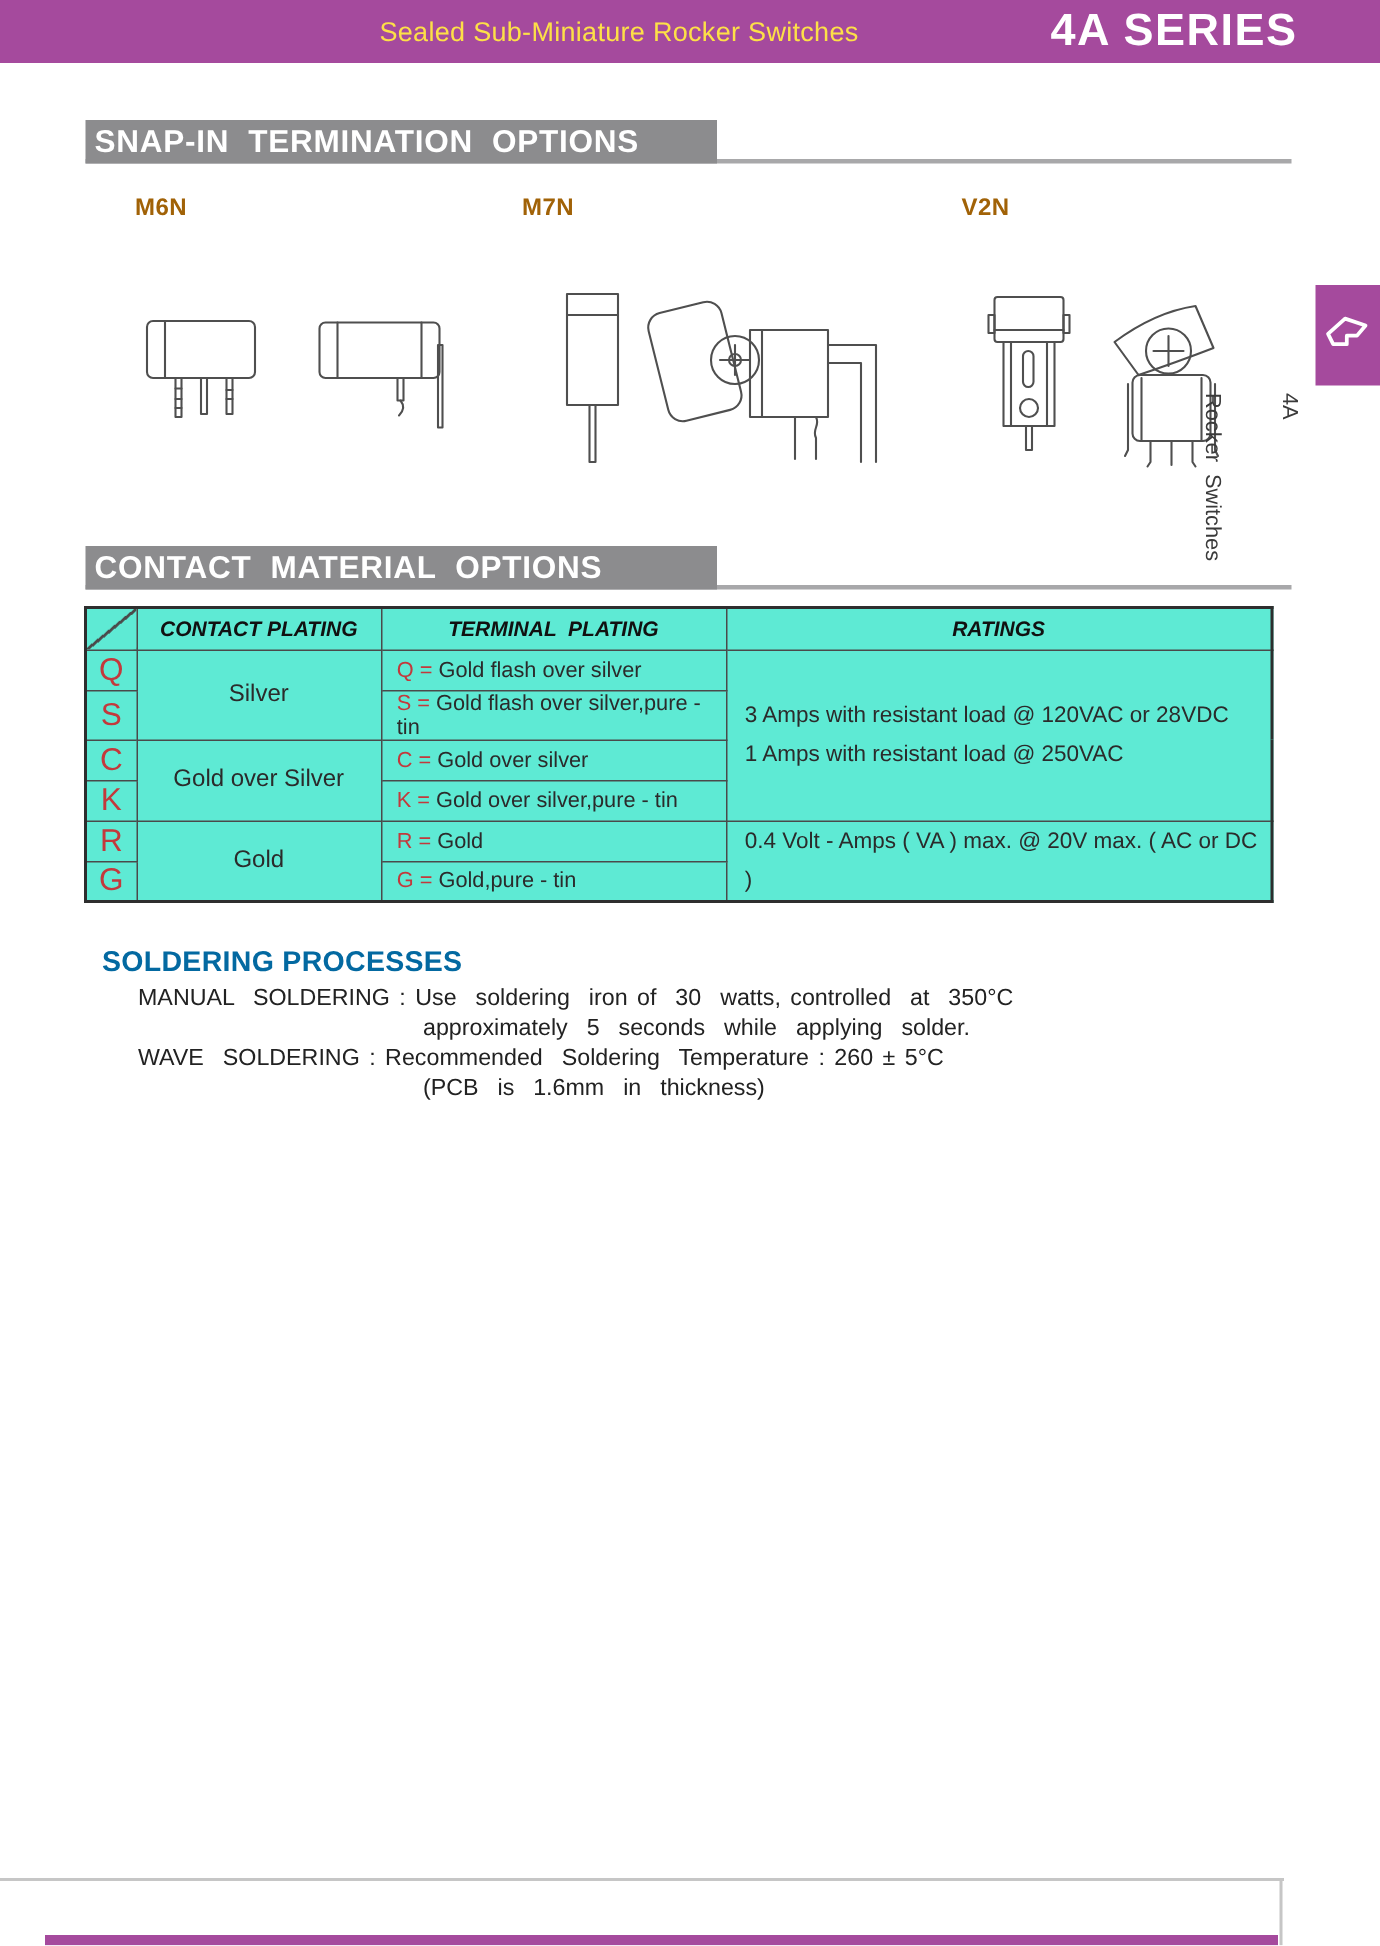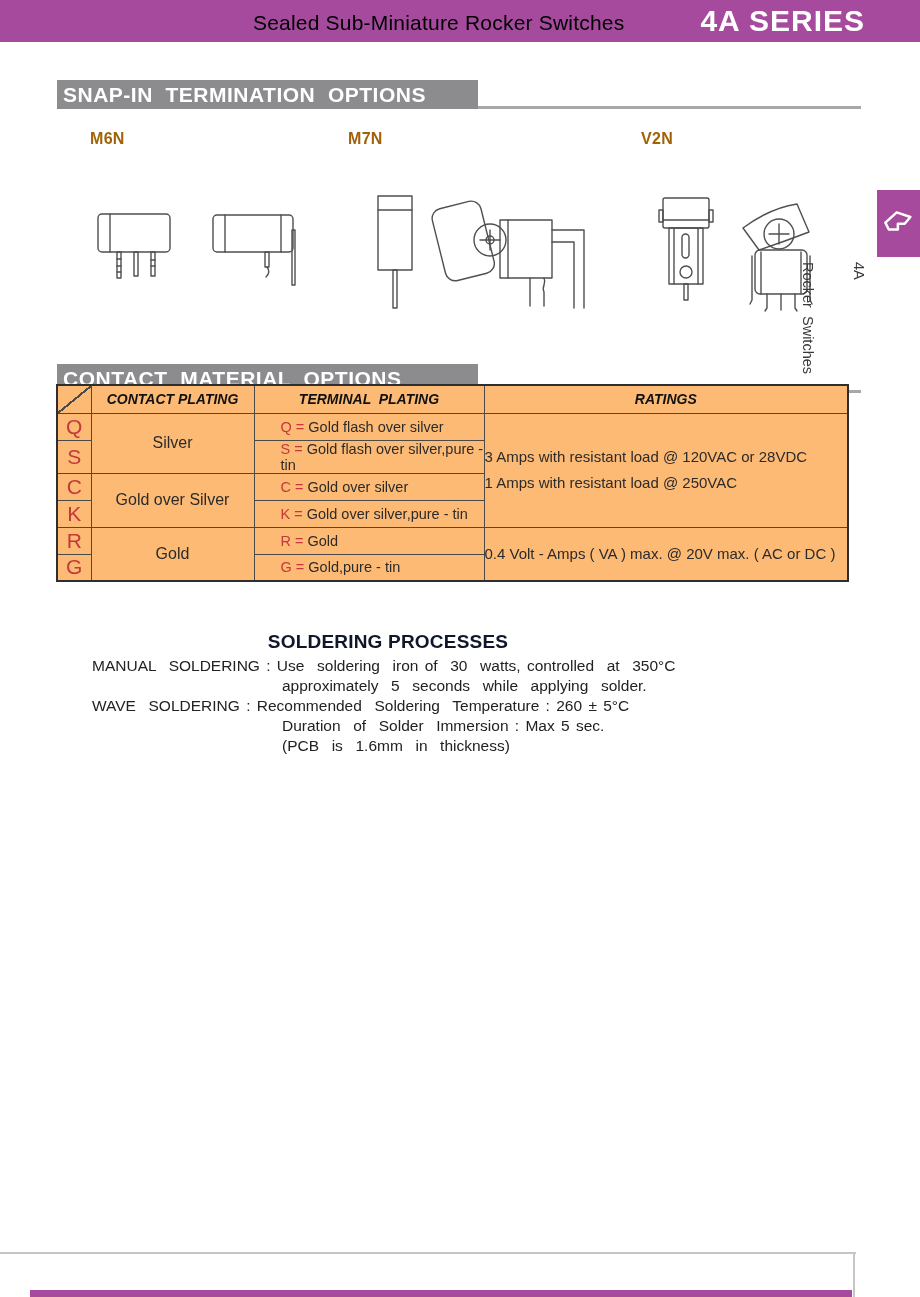--- a/index.html
+++ b/index.html
@@ -3,21 +3,21 @@
 <meta charset="utf-8">
 <style>
   * { margin:0; padding:0; box-sizing:border-box; }
   html,body { background:#ffffff; }
   body { font-family:"Liberation Sans", sans-serif; color:#1f1f1f; }
   .page { position:relative; width:920px; height:1297px; background:#fff; overflow:hidden; }
   .pre { white-space:pre-wrap; }
 
   
   .topbar { position:absolute; left:0; top:0; width:920px; height:42px; background:#A54A9D; }
-  .topbar-title { position:absolute; left:253px; top:11px; color:#000000; font-size:21px; font-weight:400; letter-spacing:0.2px; }
+  .topbar-title { position:absolute; left:253px; top:11px; color:#fde047; font-size:18px; font-weight:400; letter-spacing:0.2px; }
   .topbar-series { position:absolute; right:55px; top:4px; color:#fff; font-size:30px; font-weight:700; letter-spacing:1px; }
 
   
   .section-rule { position:absolute; left:57px; width:804px; height:3px; background:#a8a8aa; }
   .section-bar { position:absolute; left:57px; width:421px; height:29px; background:#8C8C8E; color:#fff;
                  font-size:21px; font-weight:700; letter-spacing:0.5px; line-height:29px; padding-left:6px; }
 
   
   .model-label { position:absolute; top:130px; color:#a16207; font-size:16px; font-weight:600; letter-spacing:0.3px; }
 
@@ -25,39 +25,39 @@
   .drawing { position:absolute; }
   .drawing svg { display:block; }
 
   
   .side-tab { position:absolute; left:877px; top:190px; width:43px; height:67px; background:#A54A9D;
               display:flex; align-items:center; justify-content:center; }
   .side-text { position:absolute; left:901px; top:262px; transform:rotate(90deg); transform-origin:top left;
                color:#3a3a3a; font-size:14.5px; line-height:17px; white-space:pre; }
 
   
-  .cm-table { position:absolute; left:56px; top:384px; width:791px; border-collapse:collapse; table-layout:fixed;
-              border:2px solid #2e2e2e; background:#fdba74; }
+  .cm-table { position:absolute; left:56px; top:404px; width:791px; border-collapse:collapse; table-layout:fixed;
+              border:2px solid #2e2e2e; background:#5eead4; }
   .cm-table td, .cm-table th { border:1px solid #4a4a4a; vertical-align:middle; }
   .cm-table tr { height:27px; }
   .cm-table tr.hdr { height:28px; }
   .cm-table th { font-style:italic; font-weight:700; font-size:14px; text-align:center; color:#111; }
   .diag-cell { background-image:linear-gradient(to bottom right,
                transparent calc(50% - 1px), #4a4a4a calc(50% - 1px),
                #4a4a4a calc(50% + 1px), transparent calc(50% + 1px)); }
   .code-cell { color:#C3393C; font-size:21px; text-align:center; font-weight:400; }
   .mat-cell  { text-align:center; font-size:16px; color:#2b2b2b;margin-top:31px; }
-  .term-cell { text-align:left; padding-left:26px; font-size:14.5px; color:#2b2b2b; }
+  .term-cell { text-align:left; padding-left:10px; font-size:14.5px; color:#2b2b2b; }
   .term-cell .code-prefix { color:#C3393C; }
-  .rate-cell { text-align:left; font-size:15px; color:#2b2b2b; }
+  .rate-cell { text-align:left; padding-left:12px; font-size:15px; color:#2b2b2b; }
   .rate-cell div { line-height:26px; }
 
   
   .soldering { position:absolute; left:68px; top:631px; width:640px; }
-  .soldering-title { font-size:19px; font-weight:700; color:#0f172a; margin-bottom:3px; letter-spacing:0.2px;text-align:center; }
+  .soldering-title { font-size:19px; font-weight:700; color:#0369a1; margin-bottom:3px; letter-spacing:0.2px; }
   .soldering-line { font-size:15.5px; line-height:20px; color:#222; word-spacing:2px;margin-left:24px; }
   .soldering-line.indent { padding-left:190px; }
   .soldering-line.bold { font-weight:700; }
 
   
   .bottom-rule-h { position:absolute; left:0; top:1252px; width:856px; height:2px; background:#c6c6c6; }
   .bottom-rule-v { position:absolute; left:853px; top:1252px; width:2px; height:45px; background:#c6c6c6; }
   .footer-bar { position:absolute; left:30px; top:1290px; width:822px; height:7px; background:#A54A9D; }
 </style>
 </head>
@@ -216,21 +216,20 @@
       <td class="term-cell"><span class="code-prefix">G = </span><span>Gold,pure - tin</span></td>
     </tr>
   </tbody>
     </table>
 
   <div class="soldering">
     <div class="soldering-title">SOLDERING PROCESSES</div>
     <div class="soldering-line pre">MANUAL  SOLDERING : Use  soldering  iron of  30  watts, controlled  at  350°C</div>
     <div class="soldering-line pre indent">approximately  5  seconds  while  applying  solder.</div>
     <div class="soldering-line pre">WAVE  SOLDERING : Recommended  Soldering  Temperature : 260 ± 5°C</div>
-    <div class="soldering-line pre indent">Duration  of  Solder  Immersion : Max 5 sec.</div>
     <div class="soldering-line pre indent">(PCB  is  1.6mm  in  thickness)</div>
   </div>
 
   <div class="bottom-rule-h"></div>
   <div class="bottom-rule-v"></div>
   <div class="footer-bar"></div>
 
 </div>
 
 </body></html>

